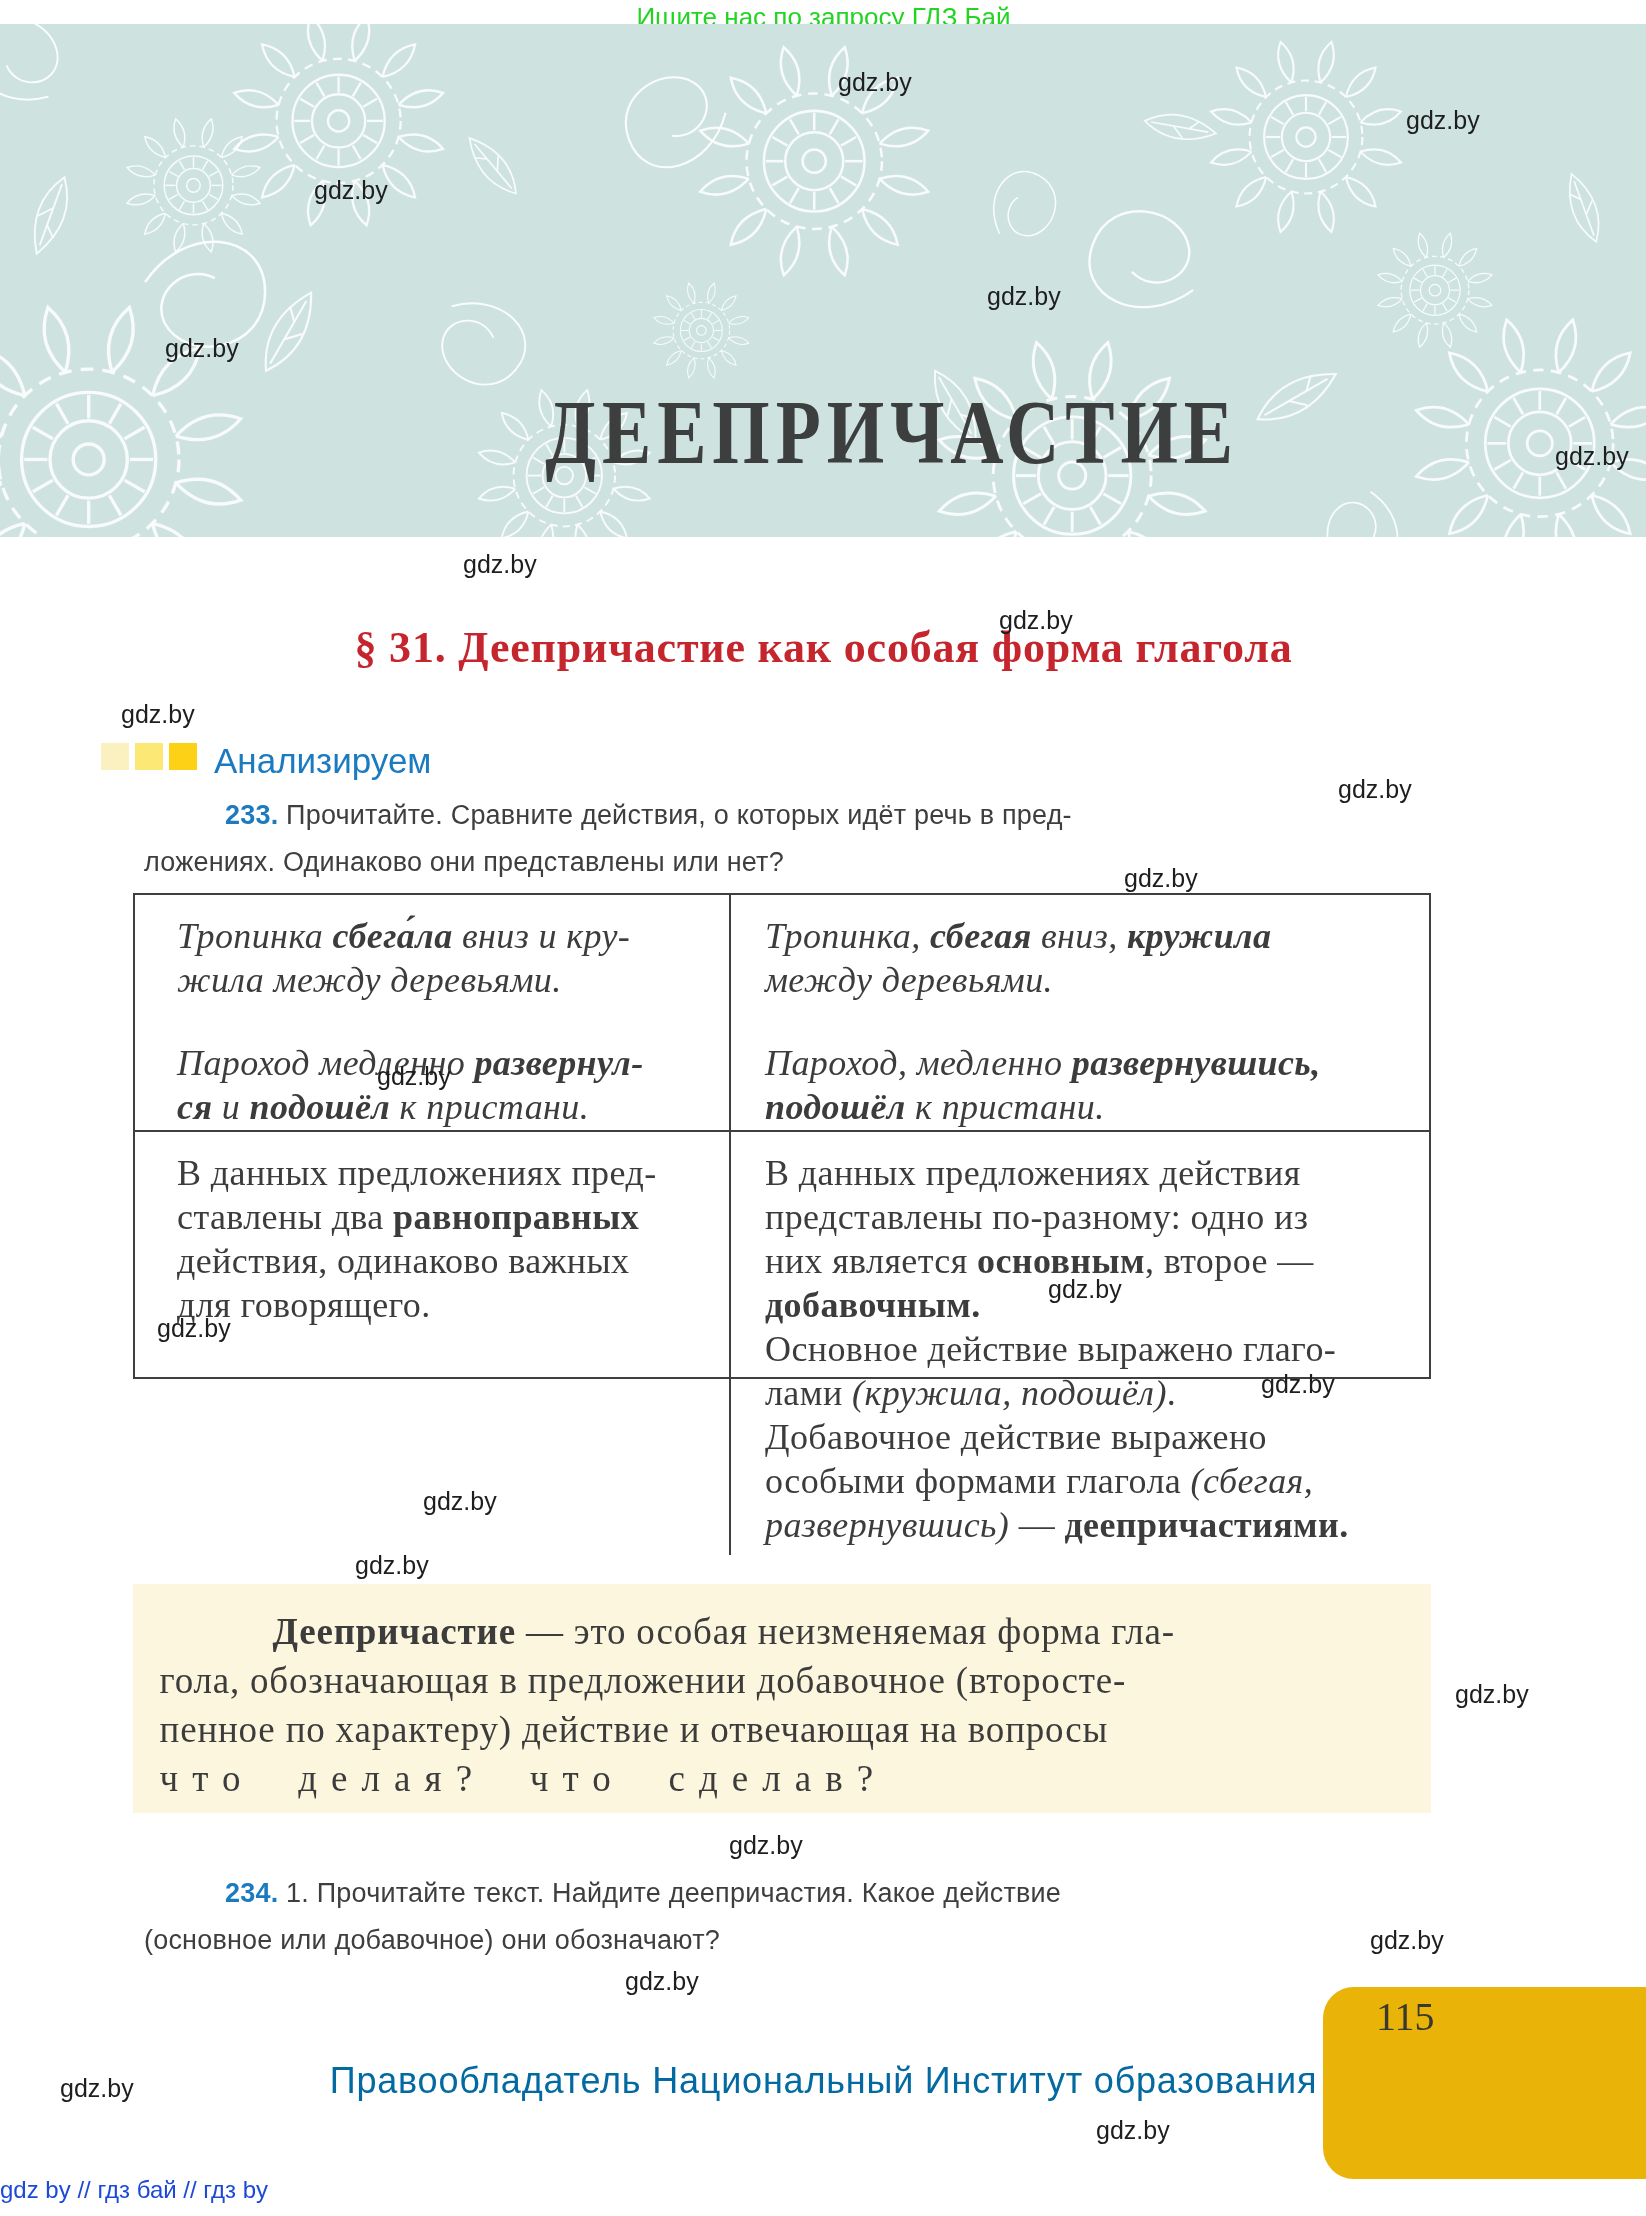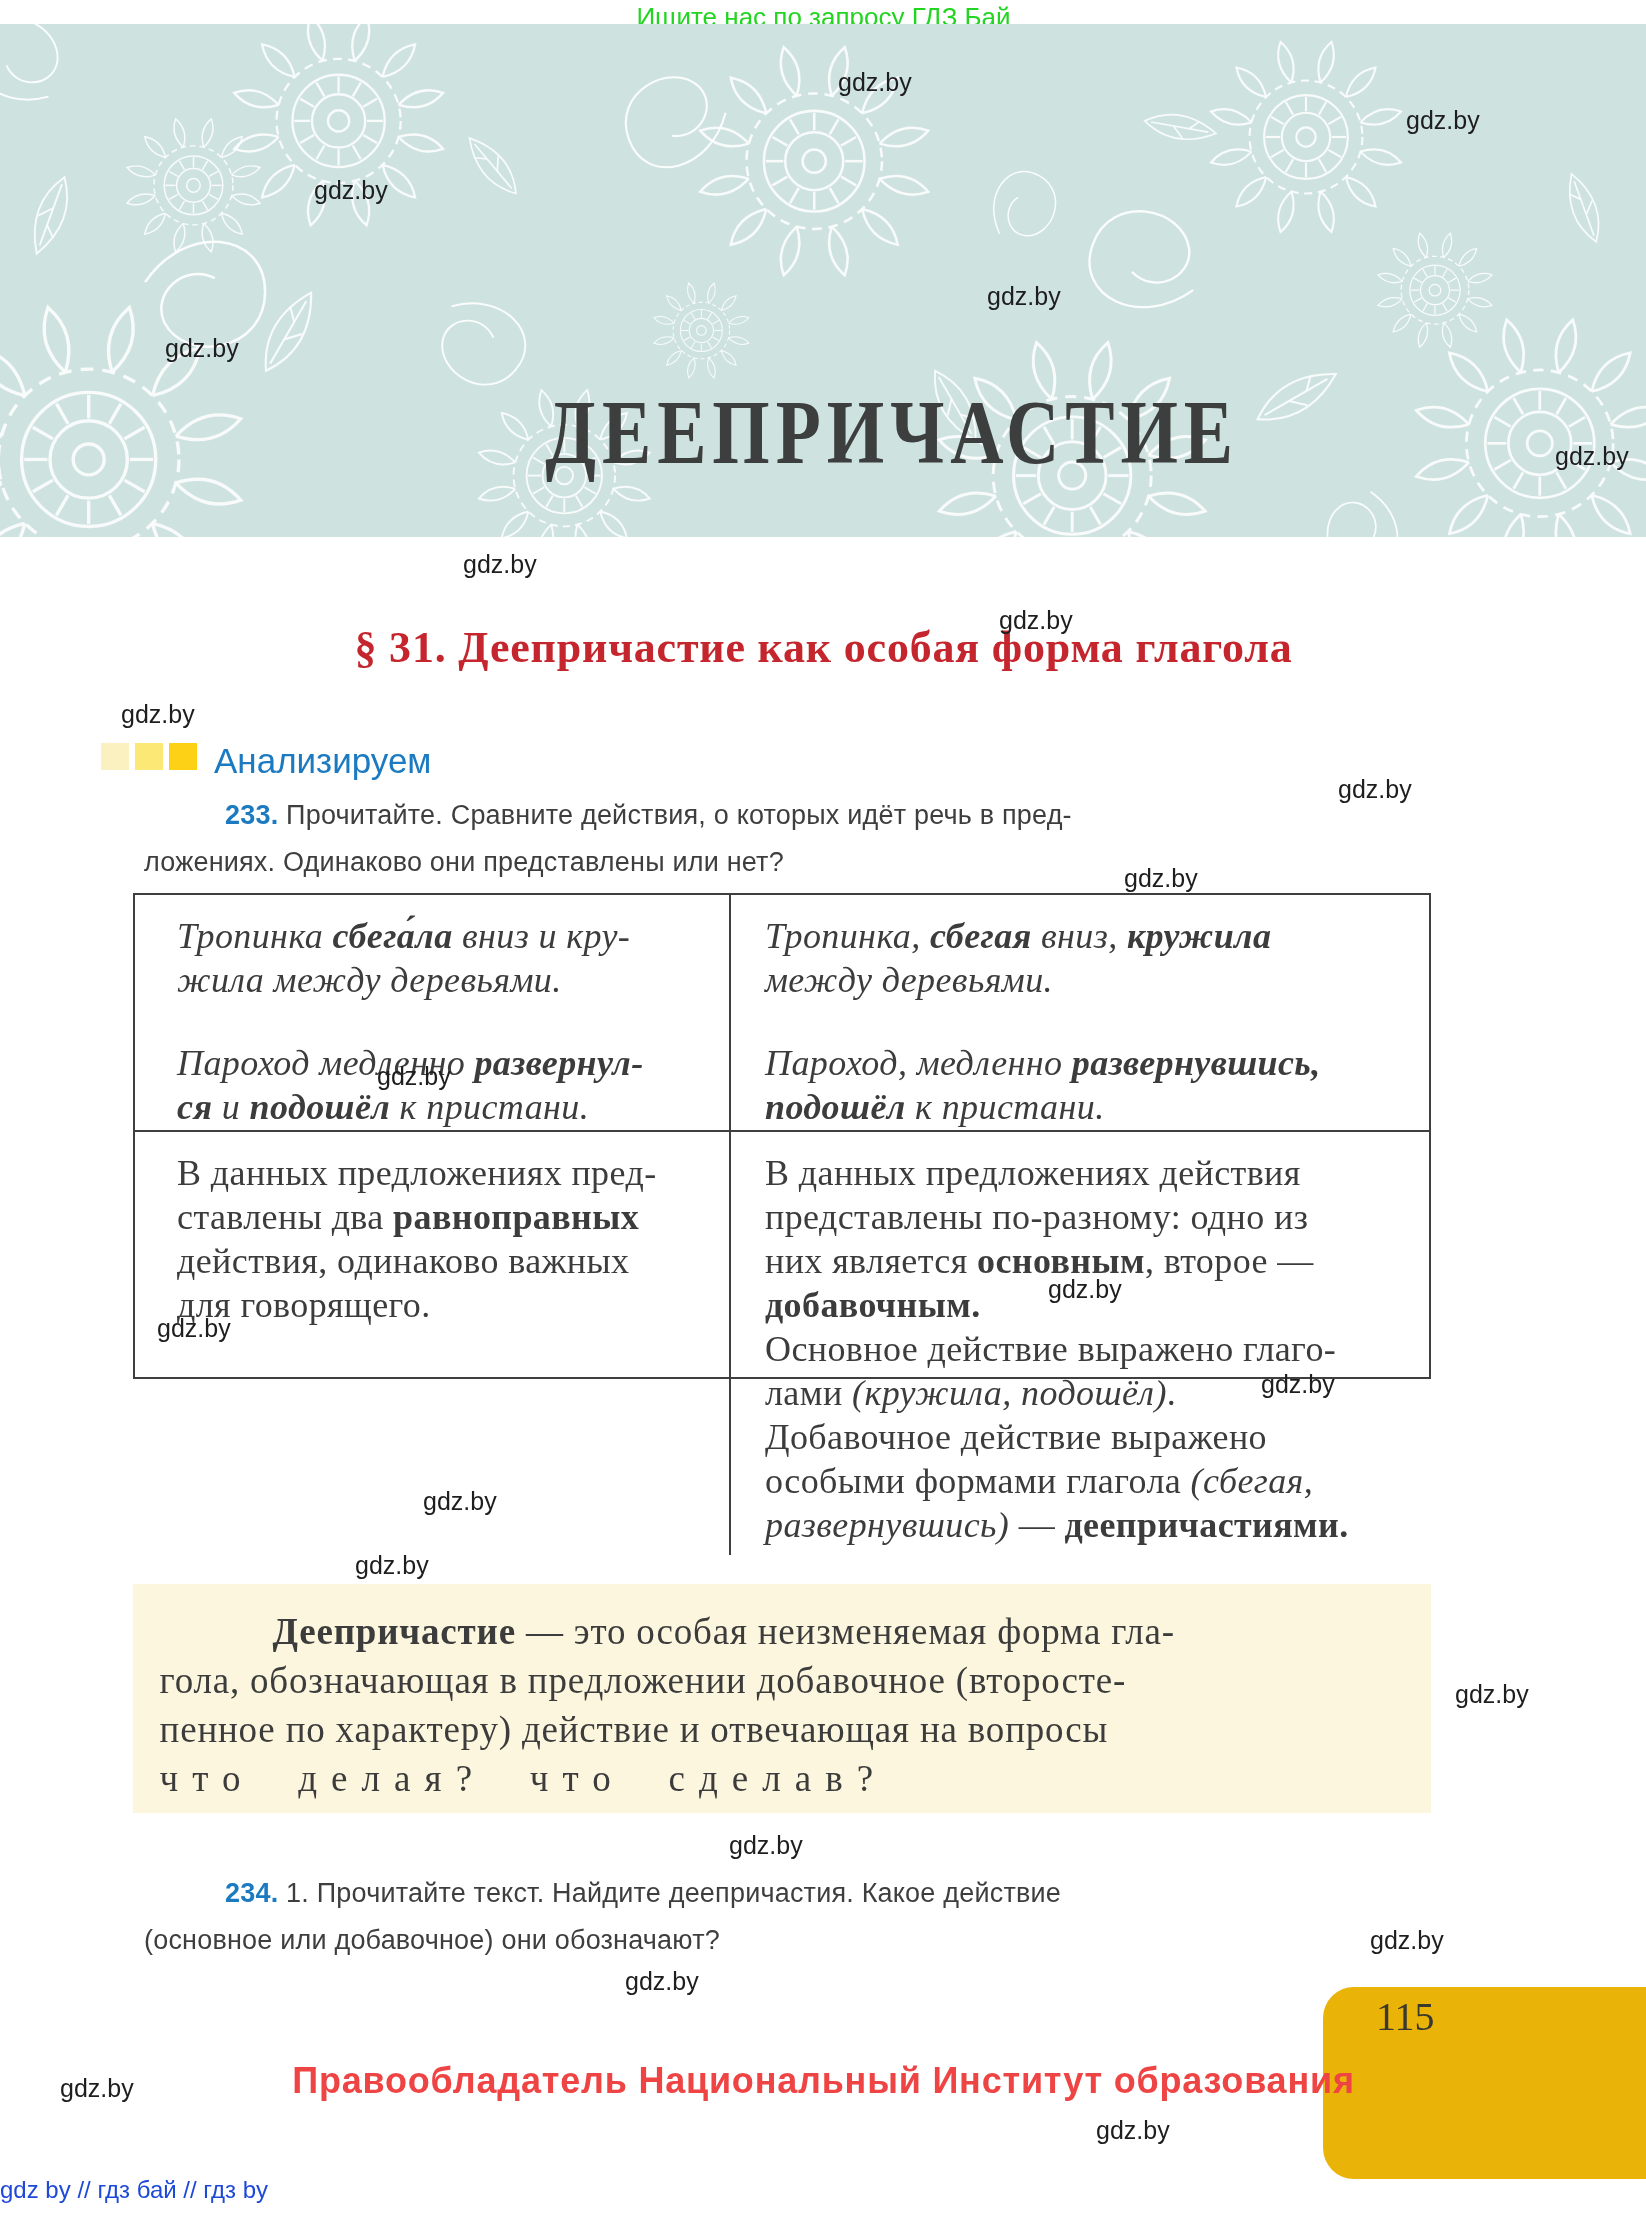--- a/index.html
+++ b/index.html
@@ -66,21 +66,21 @@
   .sp{letter-spacing:.38em;word-spacing:.55em;}
 
   
   .pagebox{position:absolute;left:1323px;top:1987px;width:323px;height:192px;background:#eab308;
            border-radius:31px 0 0 31px;}
   .pagenum{position:absolute;left:53px;top:6.4px;font-family:"Liberation Serif",serif;
            font-size:40px;color:#3a392f;}
 
   
   .copyright{position:absolute;left:0;top:2060px;width:1647px;text-align:center;
-             font-size:36px;color:#ef4444;letter-spacing:0.8px;font-weight:bold;}
+             font-size:36px;color:#0369a1;letter-spacing:0.8px;}
   .links{position:absolute;left:0;top:2176px;width:1647px;
          font-size:24px;color:#1d49d8;}
 </style>
 </head>
 <body>
 
 <div id="page">
 
   <div class="promo">Ищите нас по запросу ГДЗ Бай</div>
 

